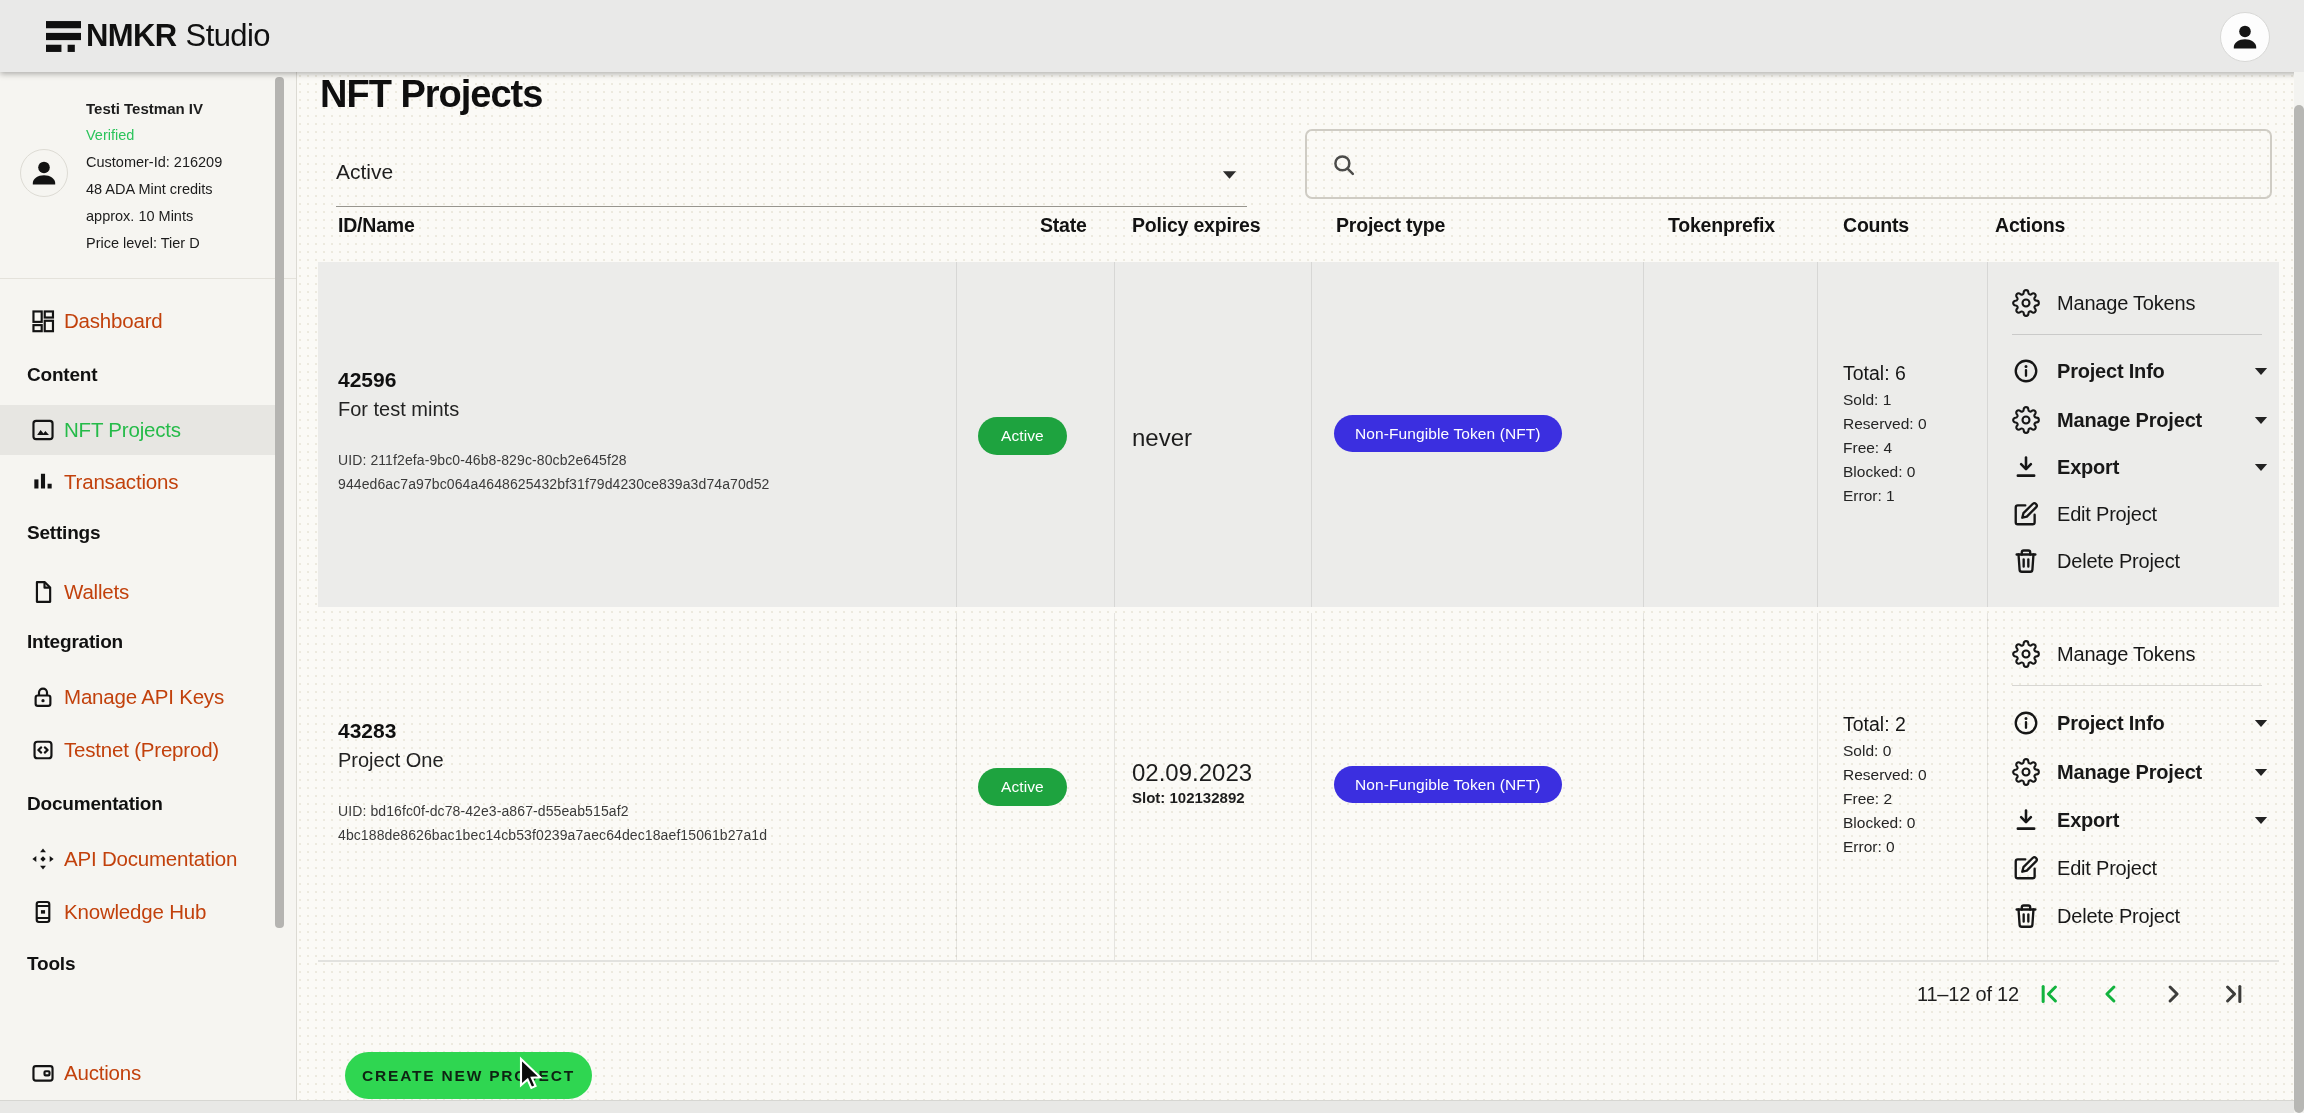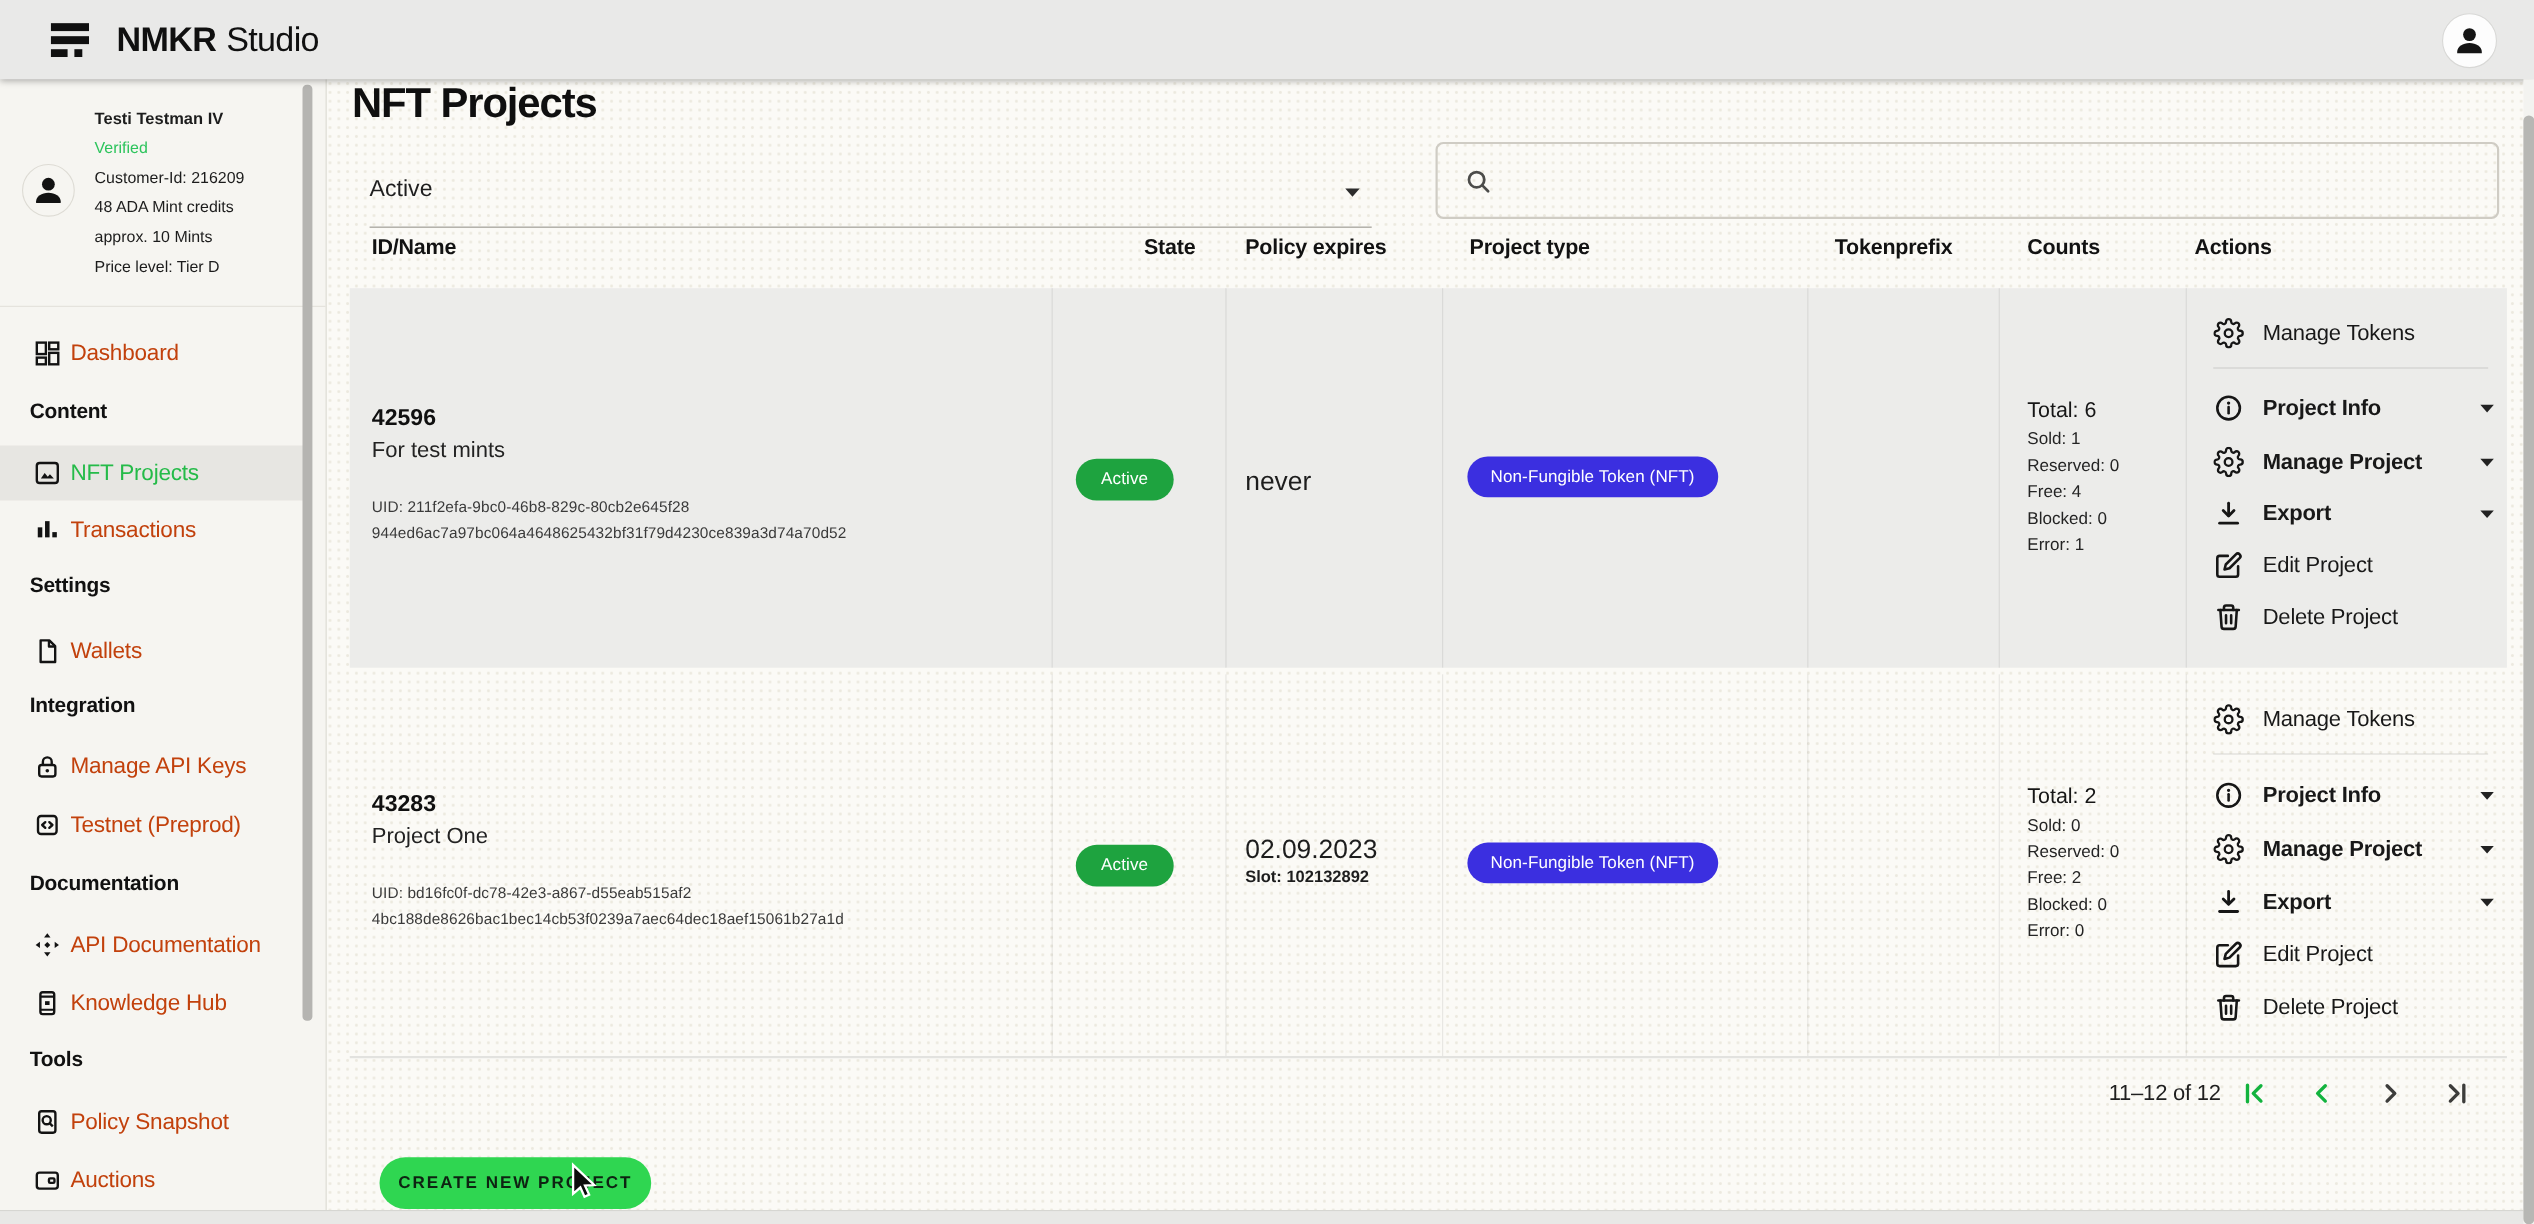--- a/index.html
+++ b/index.html
@@ -3,21 +3,21 @@
 <meta charset="utf-8">
 <style>
   html,body{margin:0;padding:0;background:#cfcfcf;}
   .page{position:relative;width:2304px;height:1113px;overflow:hidden;
     background:#fbfaf6;font-family:"Liberation Sans","DejaVu Sans",sans-serif;color:#161616;}
   .dots{background-image:radial-gradient(rgba(158,148,104,.16) 1.1px,transparent 1.45px);background-size:8px 8px;}
 
   
   .topbar{position:absolute;left:0;top:0;width:100%;height:72px;background:#e9e9e8;
     box-shadow:0 2px 6px rgba(0,0,0,.30);z-index:50;display:flex;align-items:center;}
-  .brand{display:flex;align-items:center;gap:25px;margin-left:46px;}
+  .brand{display:flex;align-items:center;gap:5px;margin-left:46px;}
   .brand-mark{width:35px;height:31px;color:#101010;}
   .brand-text{font-size:31px;letter-spacing:-.6px;color:#101010;}
   .brand-bold{font-weight:700;}
   .brand-light{font-weight:400;margin-left:9px;}
   .avatar-btn{position:absolute;right:34px;top:12px;width:48px;height:48px;border-radius:50%;
     background:#fdfdfd;border:1px solid #d8d8d6;display:flex;align-items:center;justify-content:center;cursor:pointer;}
   .avatar-btn svg{width:34px;height:34px;color:#151515;}
 
   
   .sidebar{position:absolute;left:0;top:72px;width:284px;bottom:0;background:#f6f5f1;
@@ -291,26 +291,20 @@
         </svg>
       <span class="slbl">API Documentation</span>
     </div>
     <div class="side-item" style="top:815px">
       <svg class="sic">
           <use href="#i-book"></use>
         </svg>
       <span class="slbl">Knowledge Hub</span>
     </div>
     <div class="side-section" style="top:881px">Tools</div>
-    <div class="side-item" style="top:923px">
-      <svg class="sic">
-          <use href="#i-docsearch"></use>
-        </svg>
-      <span class="slbl">Policy Snapshot</span>
-    </div>
     <div class="side-item" style="top:976px">
       <svg class="sic">
           <use href="#i-wallet"></use>
         </svg>
       <span class="slbl">Auctions</span>
     </div>
     <svg class="partial-circle">
         <use href="#i-circle"></use>
       </svg>
     <div class="side-thumb"></div>

